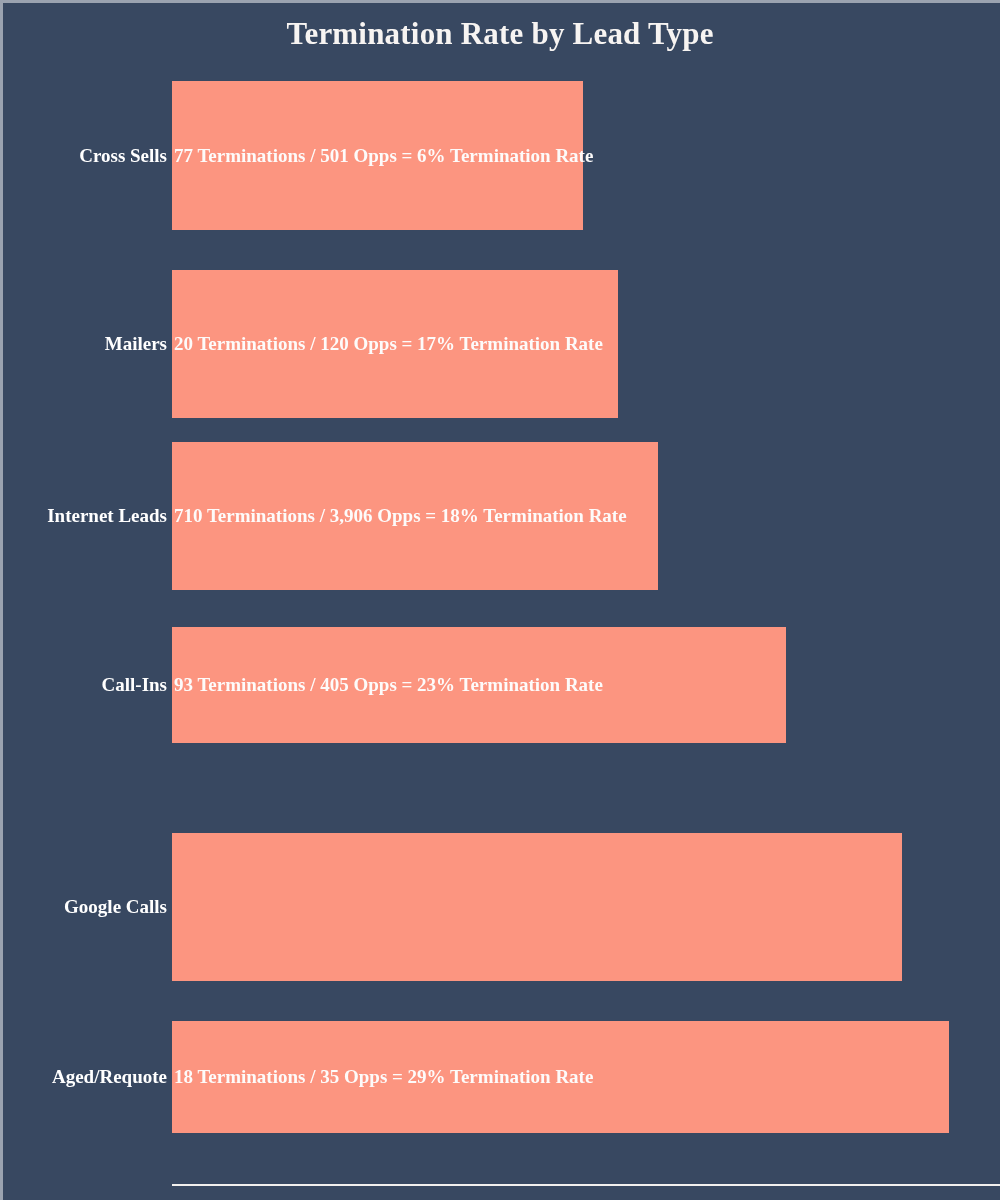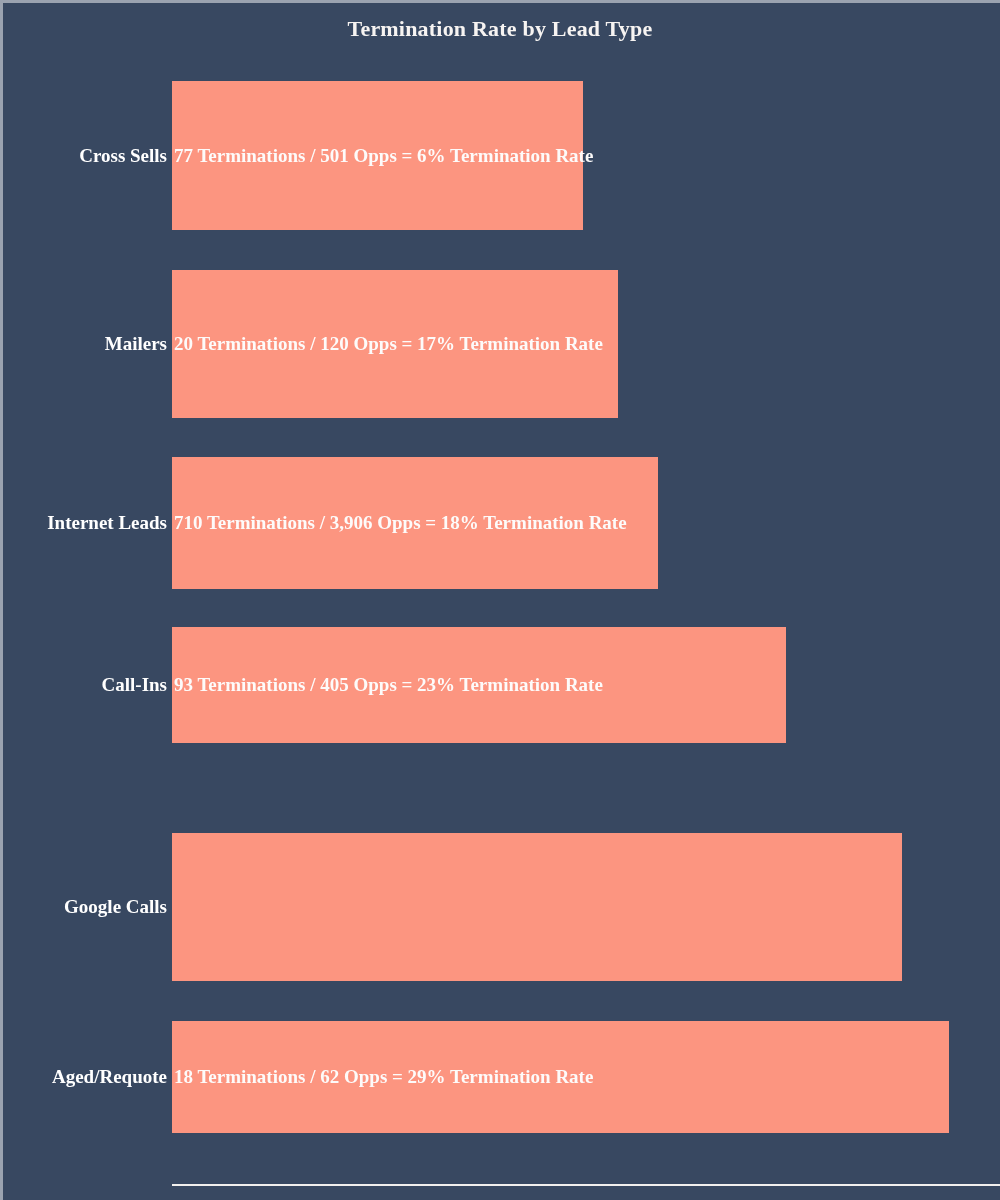--- a/index.html
+++ b/index.html
@@ -30,21 +30,21 @@
     height: 1197px;
     background: #384861;
   }
   #chart-title {
     position: absolute;
     left: 0;
     top: 16px;
     width: 1000px;
     text-align: center;
     color: #f7f4f2;
-    font-size: 22px;
+    font-size: 31px;
     font-weight: bold;
     font-family: "Liberation Serif", serif;
     letter-spacing: 0.2px;
   }
   .bars-area {
     position: absolute;
     left: 0;
     top: 0;
     width: 1000px;
     height: 1200px;
@@ -108,39 +108,39 @@
       <div class="bar-rect" style="width:411px;"></div>
       <div class="bar-value-label">77 Terminations / 501 Opps = 6% Termination Rate</div>
     </div>
 
     <div class="bar-row" style="top:270px;height:148px;">
       <div class="cat-label">Mailers</div>
       <div class="bar-rect" style="width:446px;"></div>
       <div class="bar-value-label">20 Terminations / 120 Opps = 17% Termination Rate</div>
     </div>
 
-    <div class="bar-row" style="top:457px;height:132px;">
+    <div class="bar-row" style="top:442px;height:148px;">
       <div class="cat-label">Internet Leads</div>
       <div class="bar-rect" style="width:486px;"></div>
       <div class="bar-value-label">710 Terminations / 3,906 Opps = 18% Termination Rate</div>
     </div>
 
     <div class="bar-row" style="top:627px;height:116px;">
       <div class="cat-label">Call-Ins</div>
       <div class="bar-rect" style="width:614px;"></div>
       <div class="bar-value-label">93 Terminations / 405 Opps = 23% Termination Rate</div>
     </div>
 
     <div class="bar-row" style="top:833px;height:148px;">
       <div class="cat-label">Google Calls</div>
       <div class="bar-rect" style="width:730px;"></div>
     </div>
 
     <div class="bar-row" style="top:1021px;height:112px;">
       <div class="cat-label">Aged/Requote</div>
       <div class="bar-rect" style="width:777px;"></div>
-      <div class="bar-value-label">18 Terminations / 62 Opps = 29% Termination Rate</div>
+      <div class="bar-value-label">18 Terminations / 35 Opps = 29% Termination Rate</div>
     </div>
 
   </div>
 
   <div class="axis-line"></div>
 </div>
 
 </body></html>

